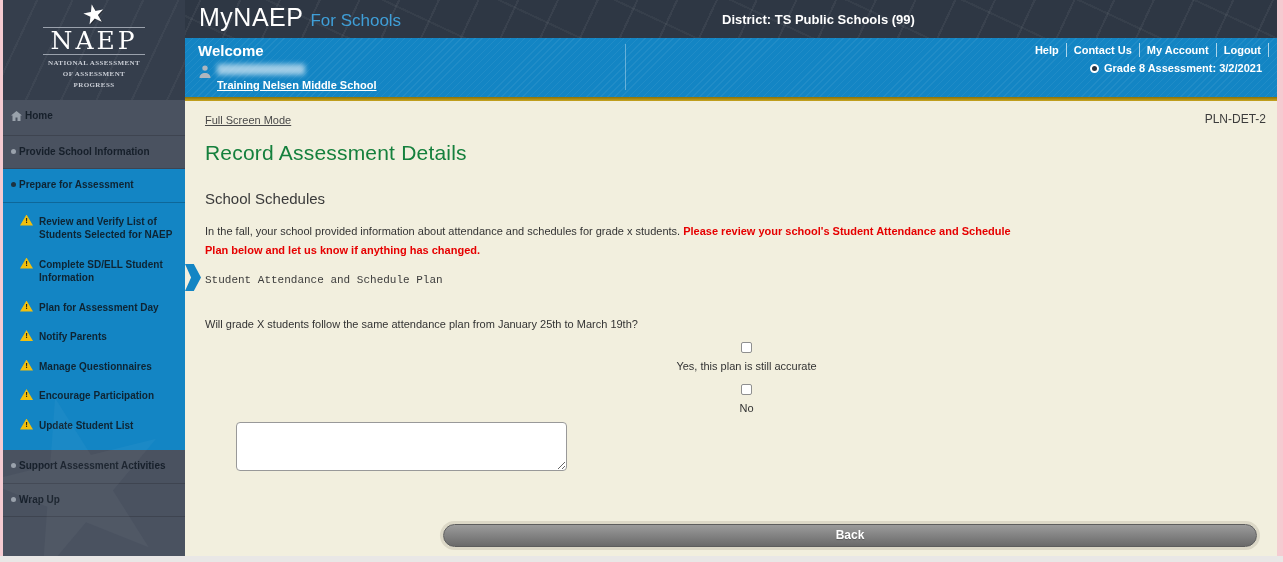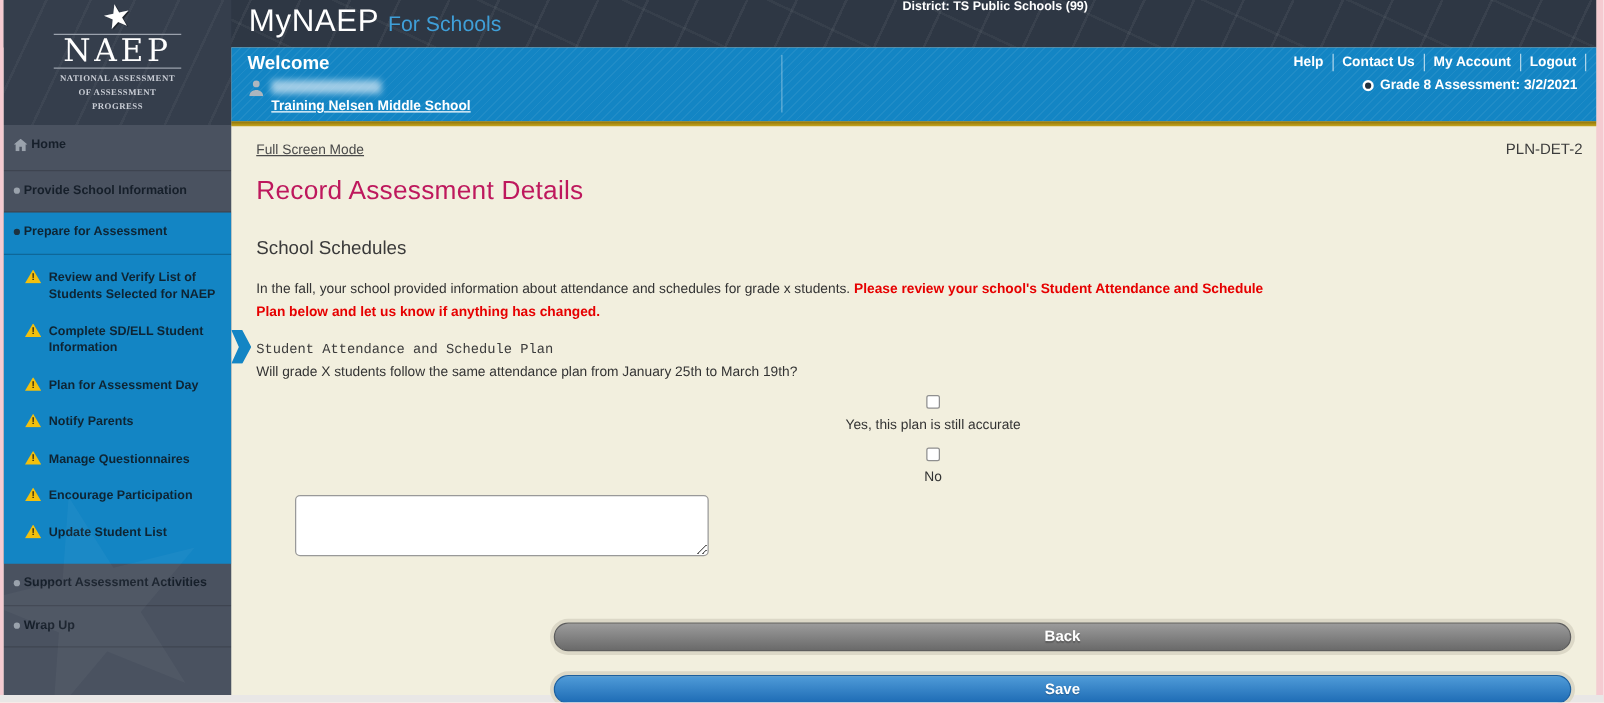--- a/index.html
+++ b/index.html
@@ -14,21 +14,21 @@
   .topbar {
     position:absolute; top:0; left:0; right:0; height:38px;
     background:
       repeating-linear-gradient(115deg, transparent 0 34px, rgba(255,255,255,0.05) 34px 36px),
       repeating-linear-gradient(25deg, transparent 0 47px, rgba(255,255,255,0.04) 47px 49px),
       var(--header-navy,#2e3744);
   }
   .brand { position:absolute; left:196px; top:3px; white-space:nowrap; }
   .brand-title { font-size:25px; color:#ffffff; letter-spacing:.5px; }
   .brand-subtitle { font-size:17px; color:#3f9fd8; margin-left:7px; }
-  .district { position:absolute; left:719px; top:0; font-size:10px; font-weight:bold; color:#ffffff; }
+  .district { position:absolute; left:719px; top:12px; font-size:13px; font-weight:bold; color:#ffffff; }
 
   
   .logo-block {
     position:absolute; top:0; left:0; width:182px; height:100px; z-index:6;
     background:
       repeating-linear-gradient(115deg, transparent 0 30px, rgba(255,255,255,0.04) 30px 32px),
       #353e4c;
     text-align:center; color:#fff;
   }
   .logo-star { font-family:"DejaVu Sans", sans-serif; font-size:26px; line-height:26px; color:#ffffff;
@@ -84,26 +84,26 @@
     font-size:230px; color:rgba(255,255,255,0.035); transform:rotate(-14deg); pointer-events:none; }
 
   .active-pointer { position:absolute; left:182px; top:264px; width:16px; height:27px; z-index:4;
     background:var(--accent-blue,#1385c4);
     clip-path:polygon(0 0, 55% 0, 100% 50%, 55% 100%, 0 100%, 38% 50%); }
 
   
   .content { position:absolute; left:182px; top:101px; right:0; bottom:0; padding:9px 20px; color:#333; }
   .fullscreen { font-size:11px; color:#4a4a4a; text-decoration:underline; cursor:pointer; }
   .page-code { position:absolute; top:11px; right:11px; font-size:12px; color:#3c3c3c; }
-  .page-title { font-size:21px; font-weight:normal; color:#be185d; letter-spacing:.2px; margin-top:13px; }
+  .page-title { font-size:21px; font-weight:normal; color:#15803d; letter-spacing:.2px; margin-top:13px; }
   .section-title { font-size:15px; font-weight:normal; color:#3a3a3a; margin-top:25px; }
   .intro { font-size:11px; line-height:1.75; margin-top:15px; max-width:815px; color:#333; }
   .alert { color:var(--alert-red,#e60000); font-weight:bold; }
   .plan-link { display:inline-block; margin-top:13px; font-size:11px; color:#3c3c3c; cursor:pointer;font-family:Liberation Mono, monospace; }
-  .question { margin-top:5px; font-size:11px; color:#333; }
+  .question { margin-top:31px; font-size:11px; color:#333; }
   .check-row { display:flex; align-items:center; gap:7px; margin:12px 0 0 31px; font-size:11px; color:#333; cursor:pointer;flex-direction:column; }
   .check-row input { appearance:none; -webkit-appearance:none; width:11px; height:11px; flex:none;
     border:1px solid #8f8f8f; border-radius:2px; background:#fff; margin:0; cursor:pointer; }
   .describe-label { margin:14px 0 0 31px; font-size:11px; color:#333; }
   .change-textarea { display:block; margin:8px 0 0 31px; width:331px; height:49px;
     border:1px solid #999; border-radius:4px; background:#fff; resize:both;
     font-family:"Liberation Sans", sans-serif; font-size:11px; padding:4px; }
   .btn-row { display:flex; gap:19px; margin:53px 0 0 238px;flex-direction:column; }
   .btn { min-width:69px; height:23px; padding:0 14px; border-radius:12px; font-size:12px; font-weight:bold;
     color:#fff; cursor:pointer; font-family:"Liberation Sans", sans-serif;

